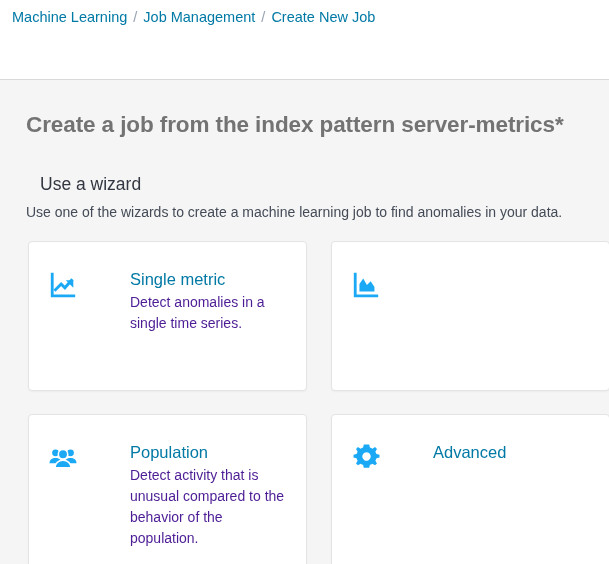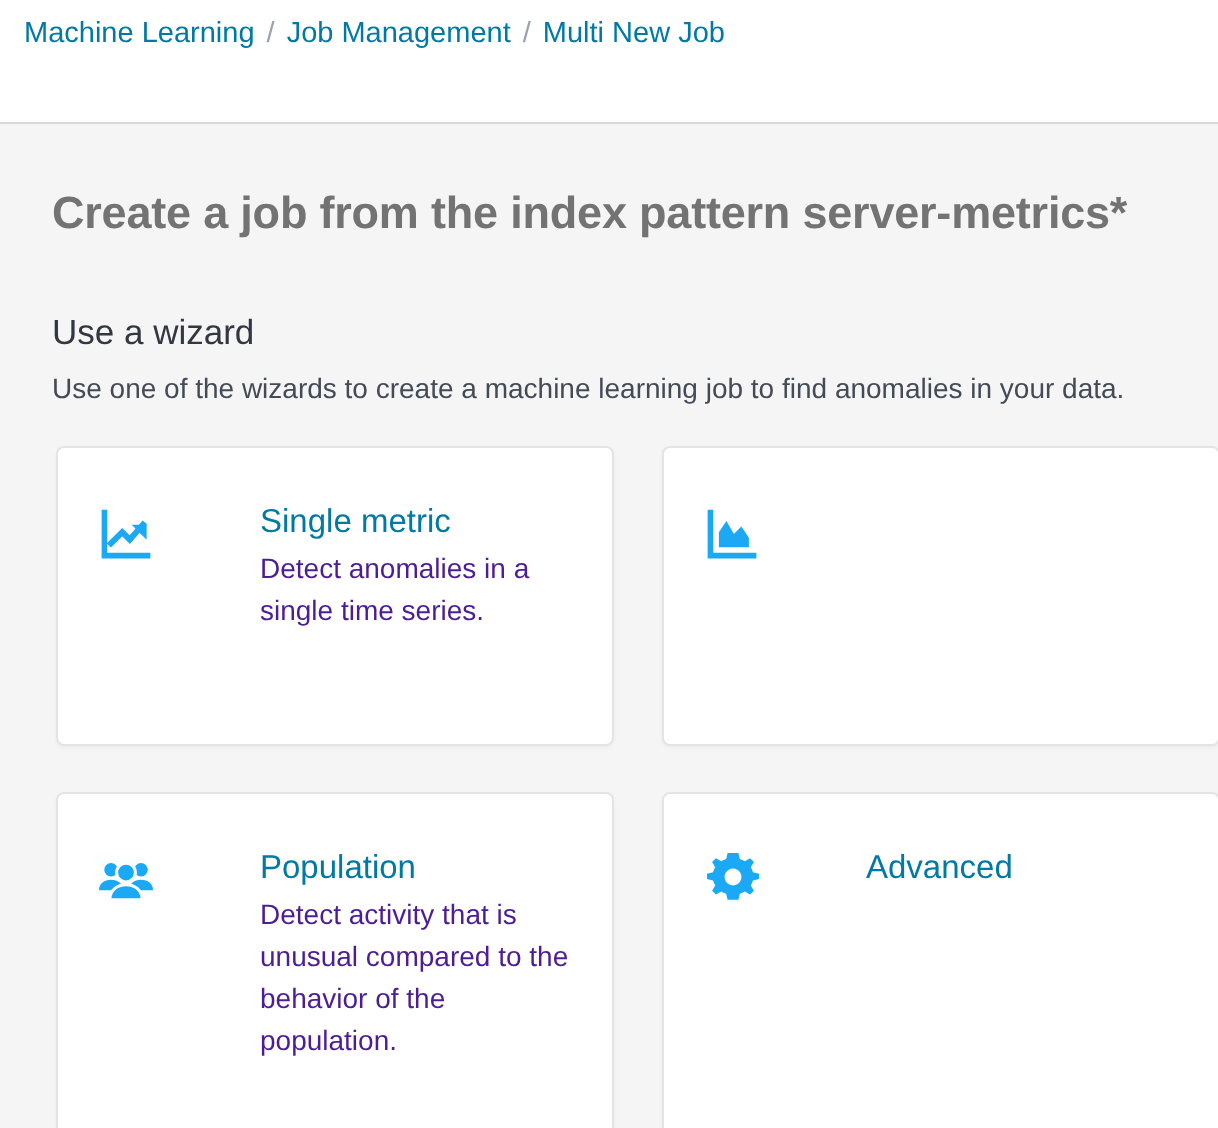--- a/index.html
+++ b/index.html
@@ -7,21 +7,21 @@
     margin: 0; padding: 0;
     width: 609px; height: 564px;
     background: #f5f5f5;
     font-family: "Liberation Sans", "DejaVu Sans", sans-serif;
     -webkit-font-smoothing: antialiased;
   }
   #app { position: relative; width: 609px; height: 564px; overflow: hidden; background: #f5f5f5; }
 
   
   .breadcrumb-bar {
-    height: 62px;
+    height: 80px;
     background: #ffffff;
     border-bottom: 1px solid #d9d9d9;
     display: flex;
     align-items: flex-start;
     padding: 7px 0 0 12px;
   }
   .breadcrumb { display: flex; align-items: center; font-size: 14.5px; line-height: 20px; }
   .crumb-link { color: #0079a5; text-decoration: none; white-space: nowrap; cursor: pointer; }
   .crumb-sep { color: #98a2b3; margin: 0 6px; font-size: 14.5px; }
 
@@ -36,21 +36,21 @@
     font-weight: 700;
     color: #737373;
     letter-spacing: -0.1px;
     margin: 0 0 32px 10px;
     line-height: 30px;
   }
   .section-title {
     font-size: 17.5px;
     font-weight: 400;
     color: #333741;
-    margin: 0 0 6px 10px;
+    margin: 0 0 6px 24px;
     line-height: 24px;
   }
   .section-sub {
     font-size: 14px;
     font-weight: 400;
     color: #444b56;
     margin: 0 0 19px 10px;
     line-height: 20px;
   }
 
@@ -106,21 +106,21 @@
 <body>
 
 <div id="app">
 
   <div class="breadcrumb-bar">
     <nav class="breadcrumb">
       <a class="crumb-link" href="#">Machine Learning</a>
       <span class="crumb-sep">/</span>
       <a class="crumb-link" href="#">Job Management</a>
       <span class="crumb-sep">/</span>
-      <a class="crumb-link" href="#">Multi New Job</a>
+      <a class="crumb-link" href="#">Create New Job</a>
     </nav>
   </div>
 
   <div class="page-body">
     <div class="panel">
 
       <h1 class="page-title">Create a job from the index pattern server-metrics*</h1>
 
       <h2 class="section-title">Use a wizard</h2>
       <p class="section-sub">Use one of the wizards to create a machine learning job to find anomalies in your data.</p>

